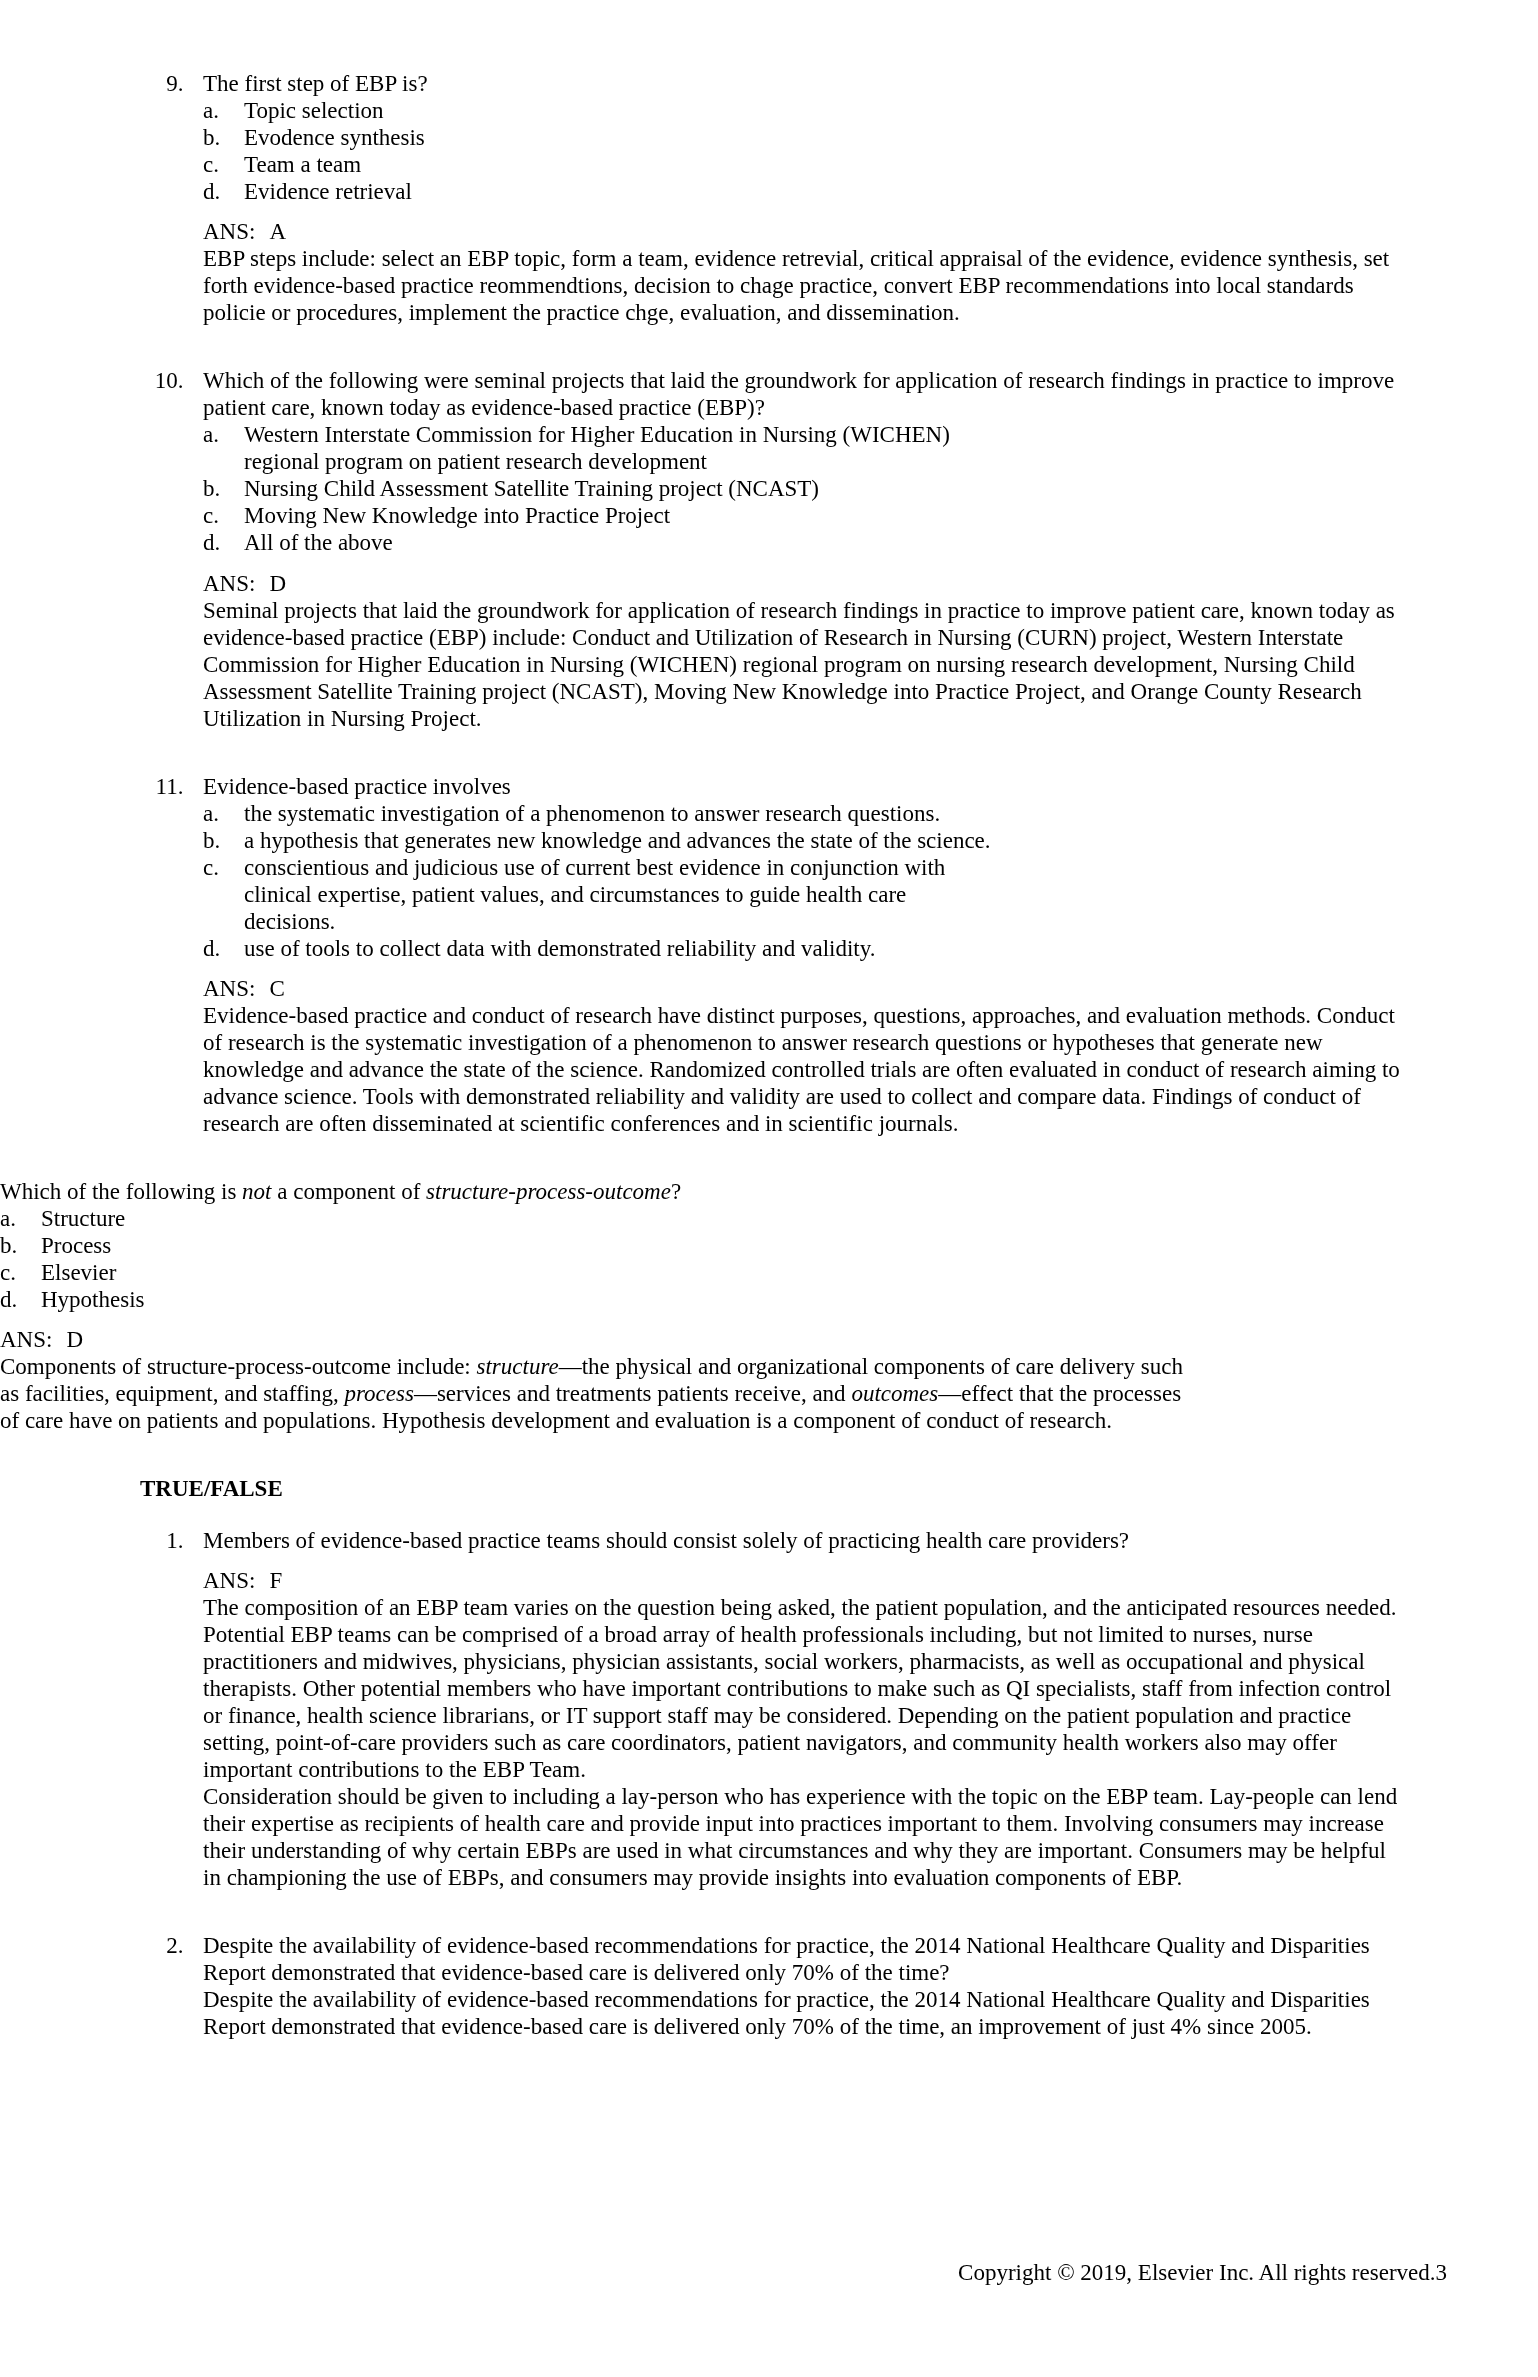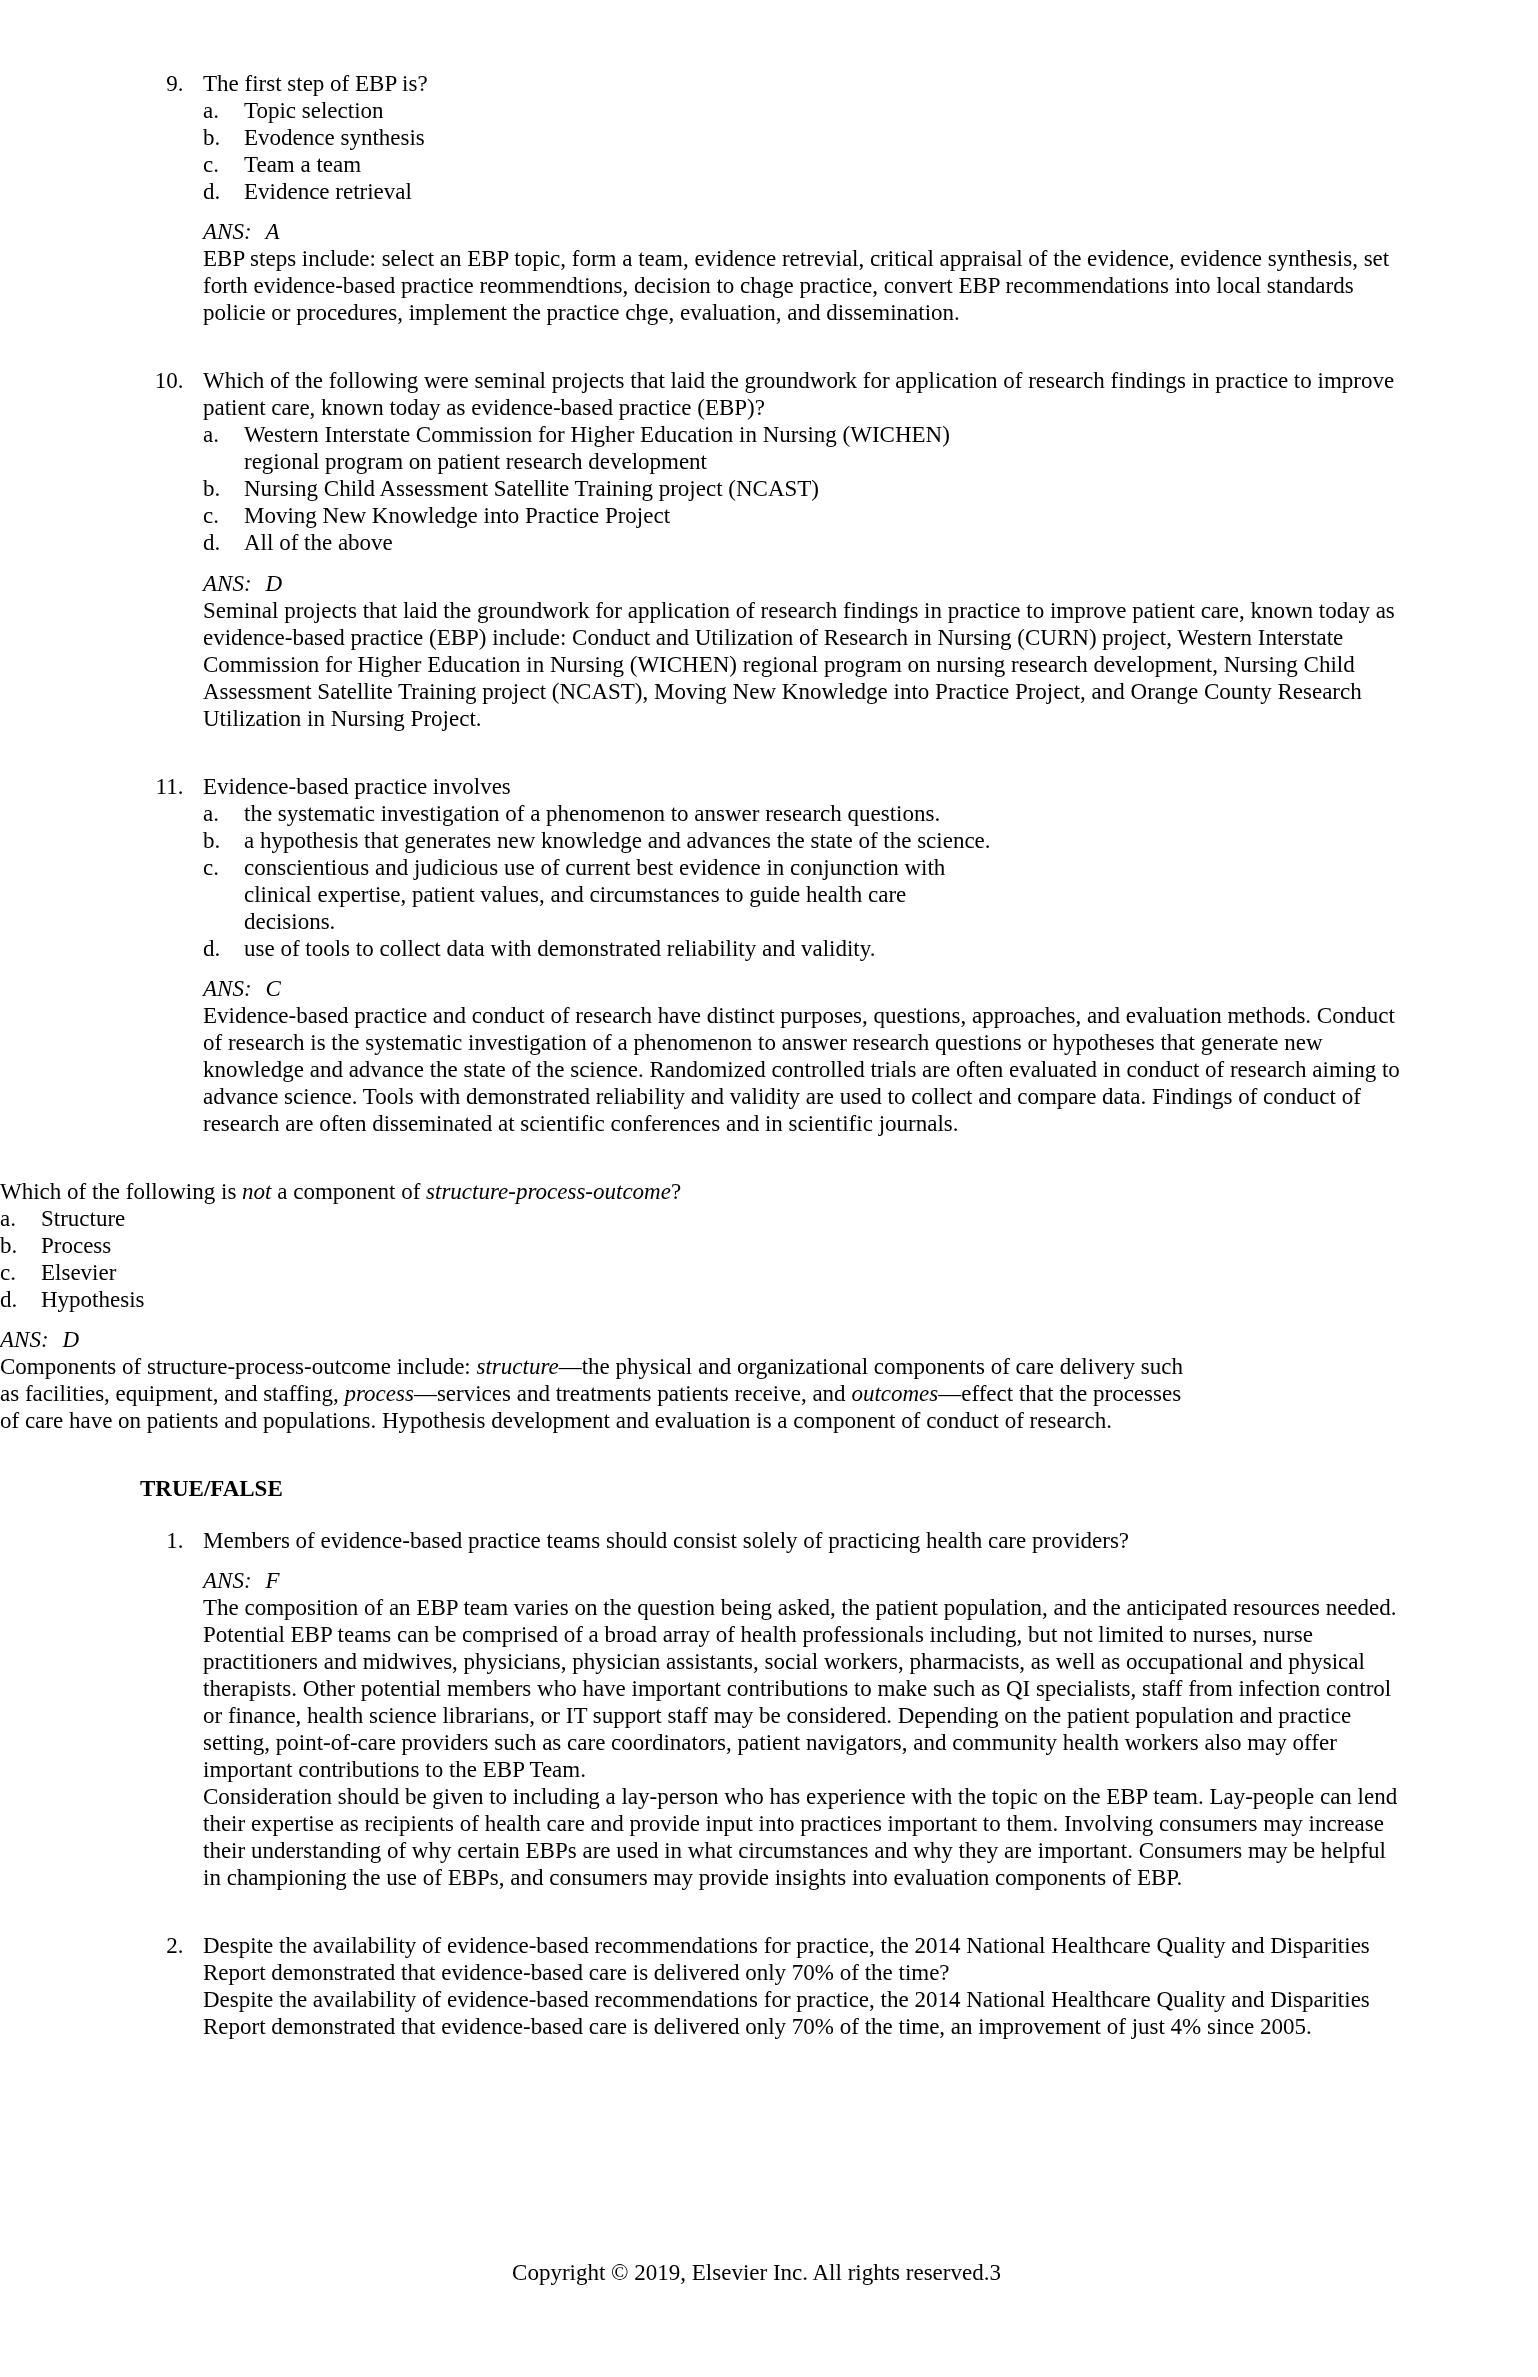--- a/index.html
+++ b/index.html
@@ -26,35 +26,35 @@
     width: 203px;
     box-sizing: border-box;
     padding-right: 19.6px;
     text-align: right;
   }
   .q-body { width: 1206px; }
   .opt { display: flex; }
   .opt-letter { flex: none; width: 41px; }
   .opt-text { flex: 1; }
   .opt-line { display: block; }
-  .ans { margin-top: 13.3px; font-style: italic; }
+  .ans { margin-top: 13.3px; }
   .ans-letter { margin-left: 14px; }
   .expl p { margin: 0; }
   .it { font-style: italic; text-align: right; }
   .section-header {
     font-weight: 700;
     margin: 9.8px 0 25px 140px;
   }
   .footer {
     position: absolute;
     top: 2259px;
     left: 66px;
     right: 91px;
     display: flex;
-    justify-content: center;
+    justify-content: flex-end;
   }
 </style>
 </head>
 <body>
 
 <div class="page">
   <div class="content">
     <div id="mc-list">
         <div class="q">
           <div class="q-num">9.</div>

